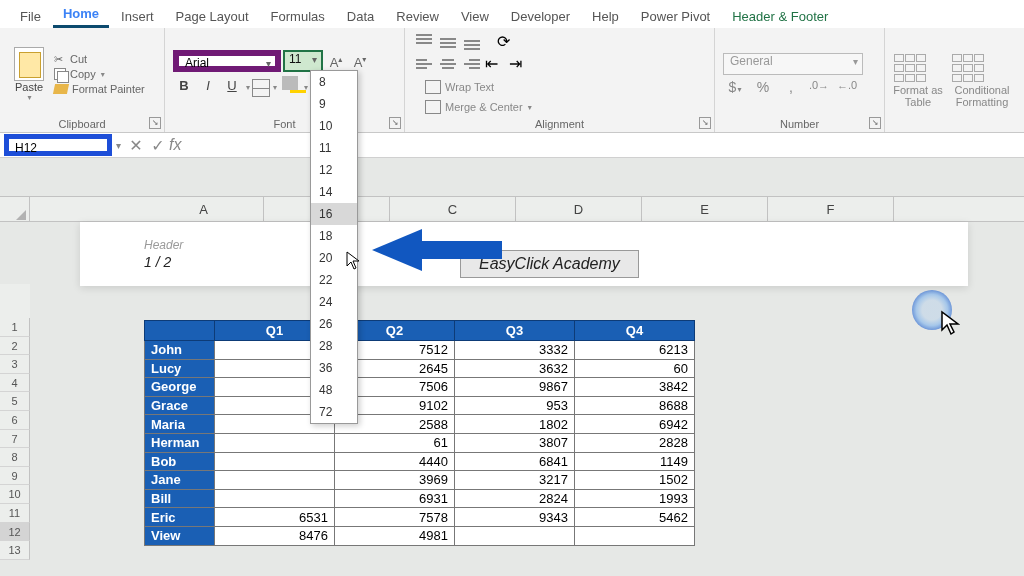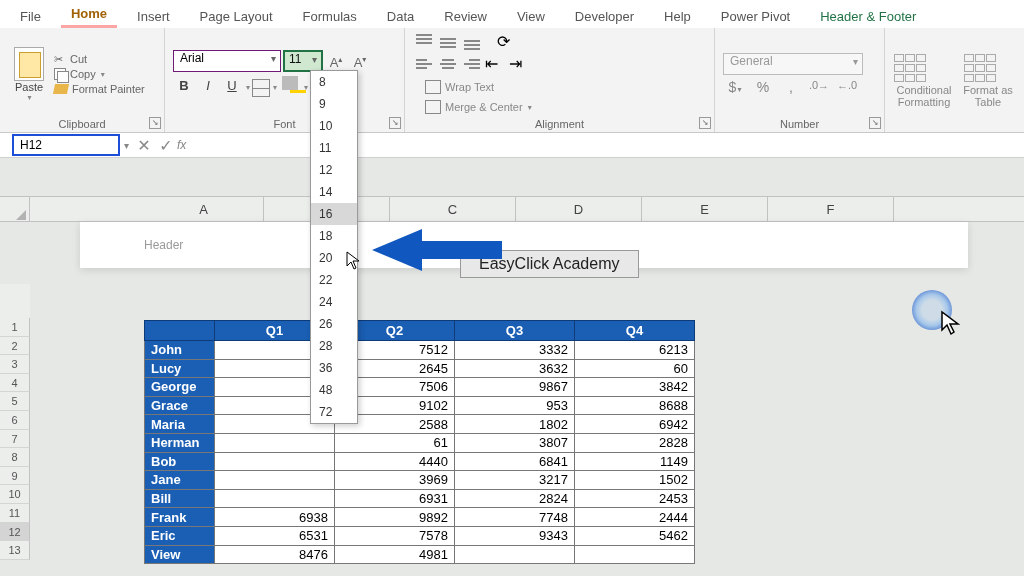--- a/index.html
+++ b/index.html
@@ -1,21 +1,21 @@
 <!DOCTYPE html>
 <html><head>
 <meta charset="utf-8">
 <style>
 * { box-sizing: border-box; margin: 0; padding: 0; font-family: "Segoe UI", Arial, sans-serif; }
 body { background: #f3f3f3; width: 1024px; height: 576px; overflow: hidden; position: relative; }
 
 
-.ribbon-tabs { background: #fff; height: 28px; display: flex; align-items: flex-end; padding-left: 10px; gap: 10px; }
+.ribbon-tabs { background: #fff; height: 28px; display: flex; align-items: flex-end; padding-left: 10px; gap: 2px; }
 .tab { font-size: 13px; padding: 4px 10px; color: #555; cursor: default; }
-.tab.active { color: #a16207; border-bottom: 3px solid #fca5a5; font-weight: 600; }
+.tab.active { color: #3b82f6; border-bottom: 3px solid #0c4a6e; font-weight: 600; }
 .tab.hf { color: #217346; }
 
 
 .ribbon { background: #f3f3f3; height: 105px; border-bottom: 1px solid #c8c8c8; display: flex; }
 .group { border-right: 1px solid #d4d4d4; display: flex; flex-direction: column; padding: 4px 8px 2px 8px; position: relative; }
 .group-body { flex: 1; display: flex; align-items: center; gap: 4px; }
 .group-label { text-align: center; font-size: 11px; color: #666; padding-top: 2px; }
 .dlaunch { position: absolute; right: 3px; bottom: 3px; width: 12px; height: 12px; border: 1px solid #999; font-size: 8px; text-align: center; line-height: 10px; color: #666; }
 
 .paste-btn { width: 42px; text-align: center; }
@@ -24,21 +24,21 @@
 .paste-lbl { font-size: 11px; color: #444; }
 .clip-actions { display: flex; flex-direction: column; gap: 3px; font-size: 11px; color: #666; }
 .clip-actions div { display: flex; align-items: center; gap: 4px; }
 .scissors { width: 12px; height: 12px; display: inline-block; }
 .copy-i { width: 12px; height: 12px; border: 1px solid #888; display: inline-block; background: #fff; position: relative; }
 .copy-i::after { content: ""; position: absolute; left: 2px; top: 2px; width: 10px; height: 10px; border: 1px solid #888; background: #fff; }
 .fp-i { width: 14px; height: 10px; background: #e8b64a; display: inline-block; transform: skewX(-12deg); }
 
 .font-box { display: flex; flex-direction: column; gap: 4px; }
 .font-row1 { display: flex; align-items: center; gap: 2px; }
-.fontname { width: 108px; height: 22px; border: 1px solid #701a75; background: #fff; font-size: 12px; padding: 0 18px 0 6px; position: relative; }
+.fontname { width: 108px; height: 22px; border: 6px solid #701a75; background: #fff; font-size: 12px; padding: 0 18px 0 6px; position: relative; }
 .fontname::after, .fontsize::after { content: "▾"; position: absolute; right: 4px; top: 2px; font-size: 10px; color: #666; }
 .fontsize { width: 40px; height: 22px; border: 2px solid #217346; background: #cfe8cf; font-size: 12px; padding: 0 14px 0 4px; position: relative; color: #111; }
 .font-grow, .font-shrink { width: 22px; height: 22px; text-align: center; line-height: 20px; font-size: 13px; color: #666; }
 .font-grow sup, .font-shrink sup { font-size: 8px; }
 .font-row2 { display: flex; align-items: center; gap: 2px; }
 .fbtn { width: 22px; height: 22px; text-align: center; line-height: 20px; font-size: 13px; color: #444; }
 .fbtn.b { font-weight: bold; }
 .fbtn.i { font-style: italic; }
 .fbtn.u { text-decoration: underline; }
 .border-i { width: 18px; height: 18px; border: 1px solid #888; margin-top: 2px; }
@@ -74,42 +74,42 @@
 .fontsize-dd div.hover { background: #d8d8d8; position: relative; }
 .fs-cursor { position: absolute; left: 346px; top: 251px; z-index: 51; pointer-events: none; }
 
 
 .big-arrow { position: absolute; left: 372px; top: 229px; width: 130px; height: 42px; z-index: 40; }
 .arrow-body { position:absolute; right:0; top:12px; width:80px; height:18px; background:#1157c0; }
 .arrow-head { position:absolute; left:0; top:0; width:0; height:0; border-right:50px solid #1157c0; border-top:21px solid transparent; border-bottom:21px solid transparent; }
 
 
 .namebox-row { height: 25px; background: #fff; border-bottom: 1px solid #d0d0d0; display: flex; align-items: center; }
-.namebox { width: 108px; height: 22px; border: 2px solid #1d4ed8; background: #fff; margin-left: 12px; font-size: 12px; padding: 2px 6px; }
+.namebox { width: 108px; height: 22px; border: 5px solid #1d4ed8; background: #fff; margin-left: 4px; font-size: 12px; padding: 2px 6px; }
 .fx-btn { width: 22px; text-align: center; color: #888; }
-.fx-lbl { font-style: italic; color: #888; font-size: 12px; }
+.fx-lbl { font-style: italic; color: #888; font-size: 16px; }
 .fcaret { color:#888; font-size:10px; padding:0 4px; }
 
 
 .spacer { height: 38px; background: #e6e8e6; }
 
 
 .colhdr-row { display: flex; height: 26px; background: #eceeec; border-top: 1px solid #c2c2c2; border-bottom: 1px solid #c2c2c2; }
 .corner { width: 30px; height: 26px; border-right: 1px solid #c2c2c2; position: relative; }
 .corner::after { content:""; position:absolute; right:3px; bottom:3px; width:0; height:0; border-left:10px solid transparent; border-bottom:10px solid #b2b2b2; }
 .colhdr { height: 26px; border-right: 1px solid #c2c2c2; text-align: center; font-size: 13px; color: #444; line-height: 26px; }
 .cA { width: 120px; } .cB { width: 126px; } .cC { width: 126px; } .cD { width: 126px; } .cE { width: 126px; } .cF { width: 126px; }
 
 
 .sheet-wrap { position: relative; background: #e6e8e6; height: 400px; }
 .row-numbers { position: absolute; left: 0; top: 62px; width: 30px; background: #eceeec; }
 .rn { height: 18.6px; border-bottom: 1px solid #d4d4d4; border-right: 1px solid #c2c2c2; text-align: center; font-size: 11px; color: #555; line-height: 18px; }
 .rn.sel { background: #d4d4d4; }
 
-.page { position: absolute; left: 80px; top: 0; width: 888px; background: #fff; box-shadow: 0 2px 8px rgba(0,0,0,.12); }
+.page { position: absolute; left: 80px; top: 0; width: 888px; background: #fff; box-shadow: 0 2px 8px rgba(0,0,0,.12); font-style: italic; }
 .page-inner { padding: 16px 64px 16px 64px; }
 .hdr-lbl { font-size: 12px; color: #9a9a9a; }
 .hdr-val { font-size: 14px; color: #222; margin-top: 2px; }
 .hdr-box { position: absolute; left: 380px; top: 28px; background: #e8e8e8; border: 1px solid #999; padding: 4px 18px; font-size: 16px; color: #222; }
 
 .tbl { position: absolute; left: 144px; top: 320px; border-collapse: collapse; font-size: 13px; z-index:5; }
 .tbl th { background: #1a5fb4; color: #fff; font-weight: bold; border: 1px solid #0d3b77; height: 20px; padding: 0 4px; }
 .tbl th.q { text-align: center; }
 .tbl td { border: 1px solid #777; height: 18.6px; padding: 0 6px; background: #fff; }
 .tbl td.name { background: #1a5fb4; color: #fff; font-weight: bold; width: 70px; }
@@ -278,46 +278,46 @@
         </div>
       </div>
     </div>
     <div class="group-label">Number</div>
     <div class="dlaunch">↘</div>
   </div>
 
   <div class="group styles-group" style="flex:1; border-right:none">
     <div class="group-body">
       <div style="text-align:center">
+        <div class="ft-i">
+            <span></span>
+            <span></span>
+            <span></span>
+            <span></span>
+            <span></span>
+            <span></span>
+            <span></span>
+            <span></span>
+            <span></span>
+          </div>
+        <div style="width:50px;line-height:1.1">Format as Table</div>
+      </div>
+      <div style="text-align:center">
         <div class="cf-i">
             <span></span>
             <span></span>
             <span></span>
             <span></span>
             <span></span>
             <span></span>
             <span></span>
             <span></span>
             <span></span>
           </div>
         <div style="width:62px;line-height:1.1">Conditional Formatting</div>
-      </div>
-      <div style="text-align:center">
-        <div class="ft-i">
-            <span></span>
-            <span></span>
-            <span></span>
-            <span></span>
-            <span></span>
-            <span></span>
-            <span></span>
-            <span></span>
-            <span></span>
-          </div>
-        <div style="width:50px;line-height:1.1">Format as Table</div>
       </div>
     </div>
   </div>
 </div>
 
 <div class="fontsize-dd">
   <div>8</div>
   <div>9</div>
   <div>10</div>
   <div>11</div>
@@ -378,20 +378,21 @@
     <div class="rn">9</div>
     <div class="rn">10</div>
     <div class="rn">11</div>
     <div class="rn sel">12</div>
     <div class="rn">13</div>
   </div>
 
   <div class="page">
     <div class="page-inner">
       <div class="hdr-lbl">Header</div>
+      <div class="hdr-val">1 / 2</div>
     </div>
     <div class="hdr-box">EasyClick Academy</div>
   </div>
 </div>
 
 <table class="tbl">
   <tbody>
       <tr>
     <th style="width:70px"></th>
     <th class="q" style="width:120px">Q1</th>
@@ -455,28 +456,21 @@
     <td class="v"></td>
     <td class="v">3969</td>
     <td class="v">3217</td>
     <td class="v">1502</td>
       </tr>
       <tr>
         <td class="name">Bill</td>
     <td class="v"></td>
     <td class="v">6931</td>
     <td class="v">2824</td>
-    <td class="v">2453</td>
-      </tr>
-      <tr>
-        <td class="name">Frank</td>
-    <td class="v">6938</td>
-    <td class="v">9892</td>
-    <td class="v">7748</td>
-    <td class="v">2444</td>
+    <td class="v">1993</td>
       </tr>
       <tr>
         <td class="name">Eric</td>
     <td class="v">6531</td>
     <td class="v">7578</td>
     <td class="v">9343</td>
     <td class="v">5462</td>
       </tr>
       <tr>
         <td class="name">View</td>

